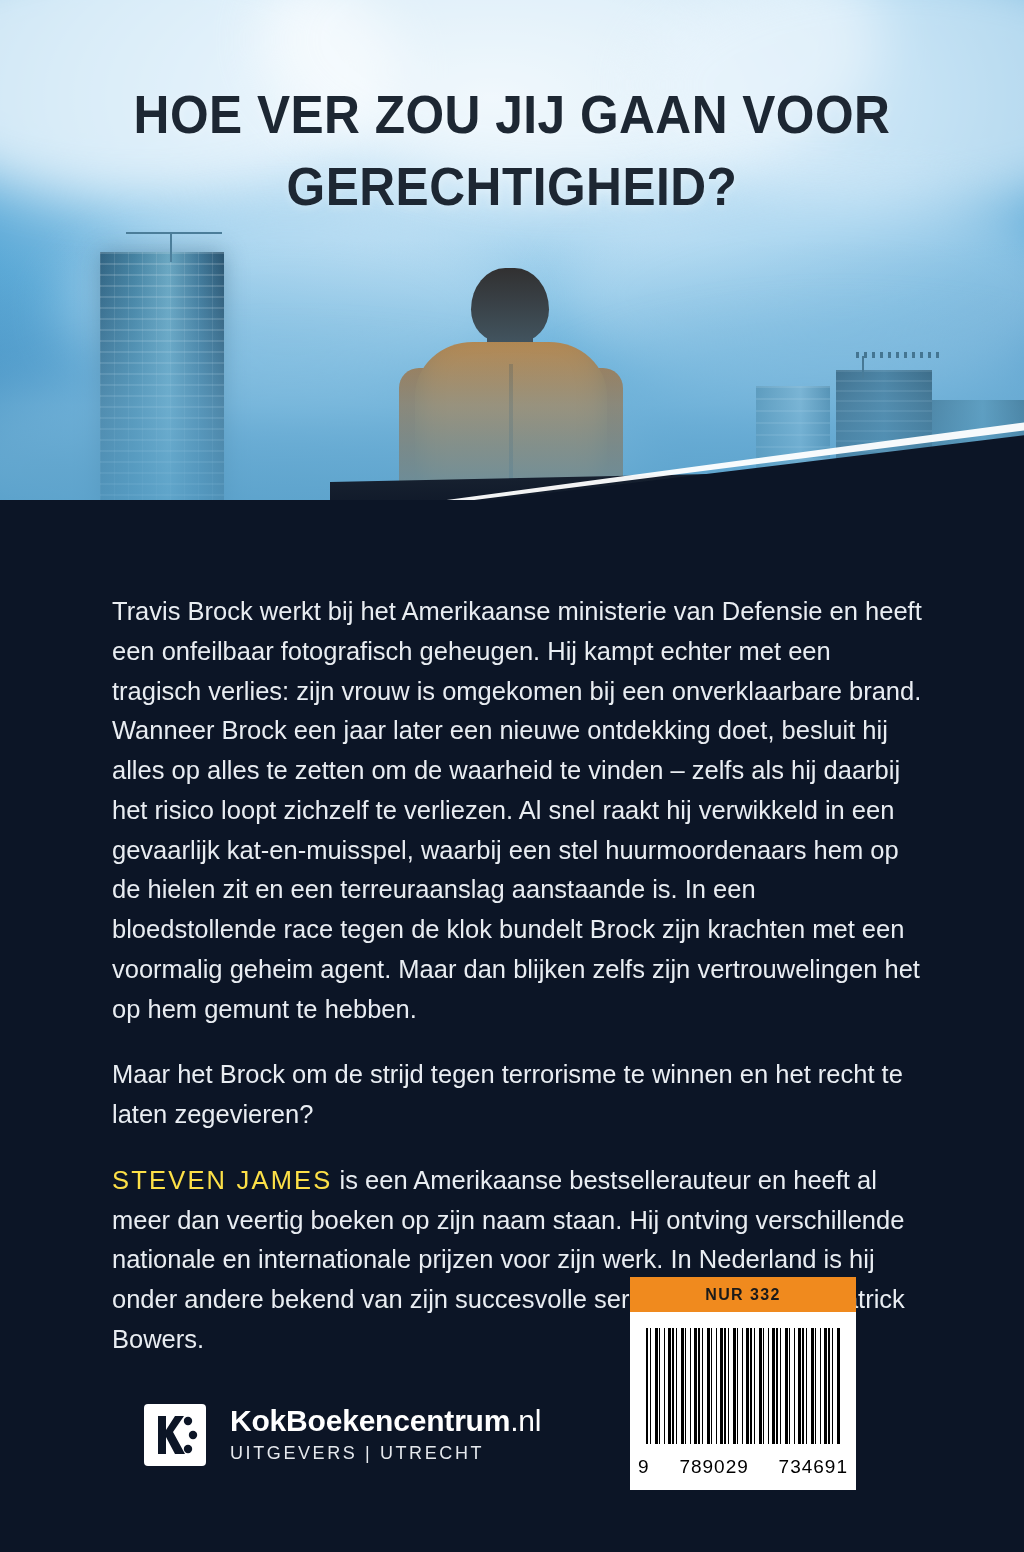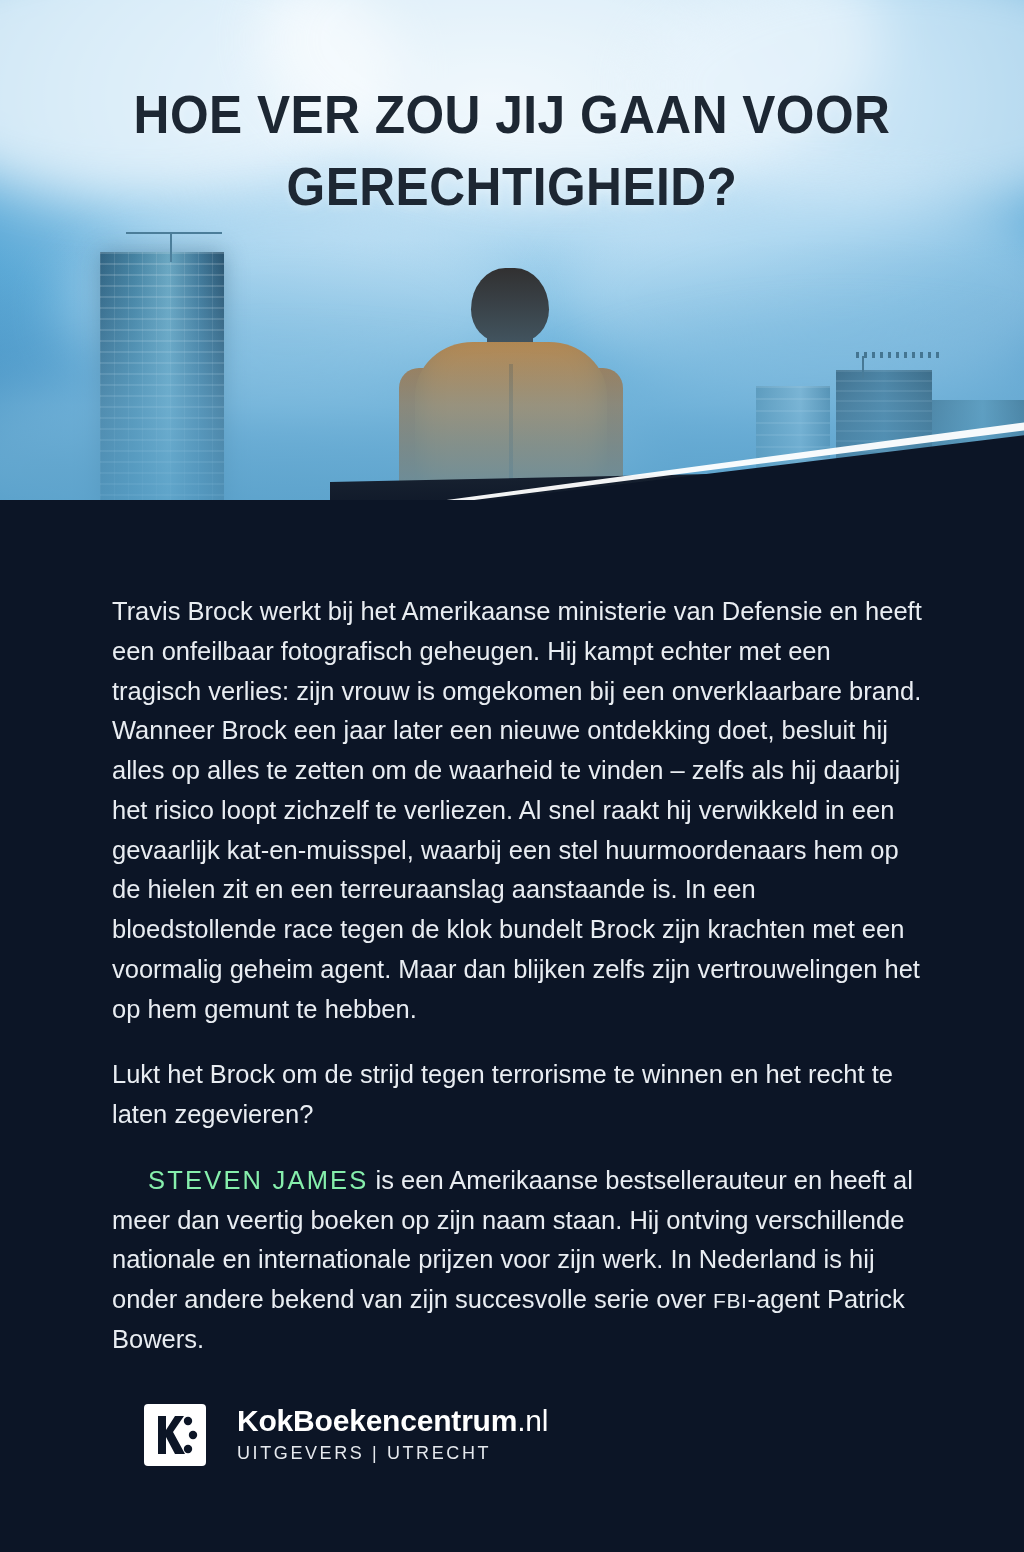--- a/index.html
+++ b/index.html
@@ -172,35 +172,34 @@
     width: 810px;
     color: #e9edf2;
     font-size: 25.5px;
     line-height: 1.56;
     font-family: "Liberation Sans", sans-serif;
     font-weight: 300;
   }
   .blurb p { margin: 0 0 26px 0; }
   .blurb p:last-child { margin-bottom: 0; }
   .author-name {
-    color: #86efac;
+    color: #fde047;
     letter-spacing: 2.2px;
     font-weight: 400;
-    margin-left: 36px;
   }
   .smallcaps { font-size: 21px; letter-spacing: .6px; }
 
   
   .publisher {
     position: absolute;
     left: 112px;
     bottom: 86px;
     display: flex;
     align-items: center;
-    gap: 31px;
+    gap: 24px;
     padding-left: 32px;
   }
   .logo-mark { width: 62px; height: 62px; flex: 0 0 auto; }
   .pub-text { color: #ffffff; }
   .pub-main {
     font-size: 30px;
     font-weight: 700;
     letter-spacing: -.2px;
     line-height: 1;
   }
@@ -292,21 +291,21 @@
 
 <div class="headline">
   <span>HOE VER ZOU JIJ GAAN VOOR</span>
   <span class="l2">GERECHTIGHEID?</span>
 </div>
 
 <div class="panel">
 
   <div class="blurb">
     <p>Travis Brock werkt bij het Amerikaanse ministerie van Defensie en heeft een onfeilbaar fotografisch geheugen. Hij kampt echter met een tragisch verlies: zijn vrouw is omgekomen bij een onverklaarbare brand. Wanneer Brock een jaar later een nieuwe ontdekking doet, besluit hij alles op alles te zetten om de waarheid te vinden – zelfs als hij daarbij het risico loopt zichzelf te verliezen. Al snel raakt hij verwikkeld in een gevaarlijk kat-en-muisspel, waarbij een stel huurmoordenaars hem op de hielen zit en een terreuraanslag aanstaande is. In een bloedstollende race tegen de klok bundelt Brock zijn krachten met een voormalig geheim agent. Maar dan blijken zelfs zijn vertrouwelingen het op hem gemunt te hebben.</p>
-    <p>Lukt het Brock om de strijd tegen terrorisme te winnen en het recht te laten zegevieren?</p>
+    <p>Maar het Brock om de strijd tegen terrorisme te winnen en het recht te laten zegevieren?</p>
     <p><span class="author-name">STEVEN JAMES</span><span> is een Amerikaanse bestsellerauteur en heeft al meer dan veertig boeken op zijn naam staan. Hij ontving verschillende nationale en internationale prijzen voor zijn werk. In Nederland is hij onder andere bekend van zijn succesvolle serie over </span><span class="smallcaps">FBI</span><span>-agent Patrick Bowers.</span></p>
   </div>
 
   <div class="publisher">
     <span class="logo-mark">
       <svg viewBox="0 0 62 62" width="62" height="62" aria-hidden="true">
         <rect x="0" y="0" width="62" height="62" rx="4" fill="#ffffff"></rect>
         <g fill="#0c1526">
           <path d="M14 12 L22 12 L22 26 L31 12 L40 12 L29 28 L41 50 L31 50 L22 33 L22 50 L14 50 Z"></path>
           <circle cx="44" cy="17" r="4.2"></circle>
@@ -314,13 +313,24 @@
           <circle cx="49" cy="31" r="4.2"></circle>
         </g>
       </svg>
     </span>
     <span class="pub-text">
       <span class="pub-main"><span>KokBoekencentrum</span><span class="tld">.nl</span></span>
       <span class="pub-sub" style="display:block">UITGEVERS | UTRECHT</span>
     </span>
   </div>
 
+  <div class="barcode-block">
+    <div class="nur-bar">NUR 332</div>
+    <div class="barcode-area">
+      <div class="bars"></div>
+    </div>
+    <div class="isbn-digits">
+      <span>9</span>
+      <span>789029</span>
+      <span>734691</span>
+    </div>
+  </div>
 </div>
 
 </body></html>

